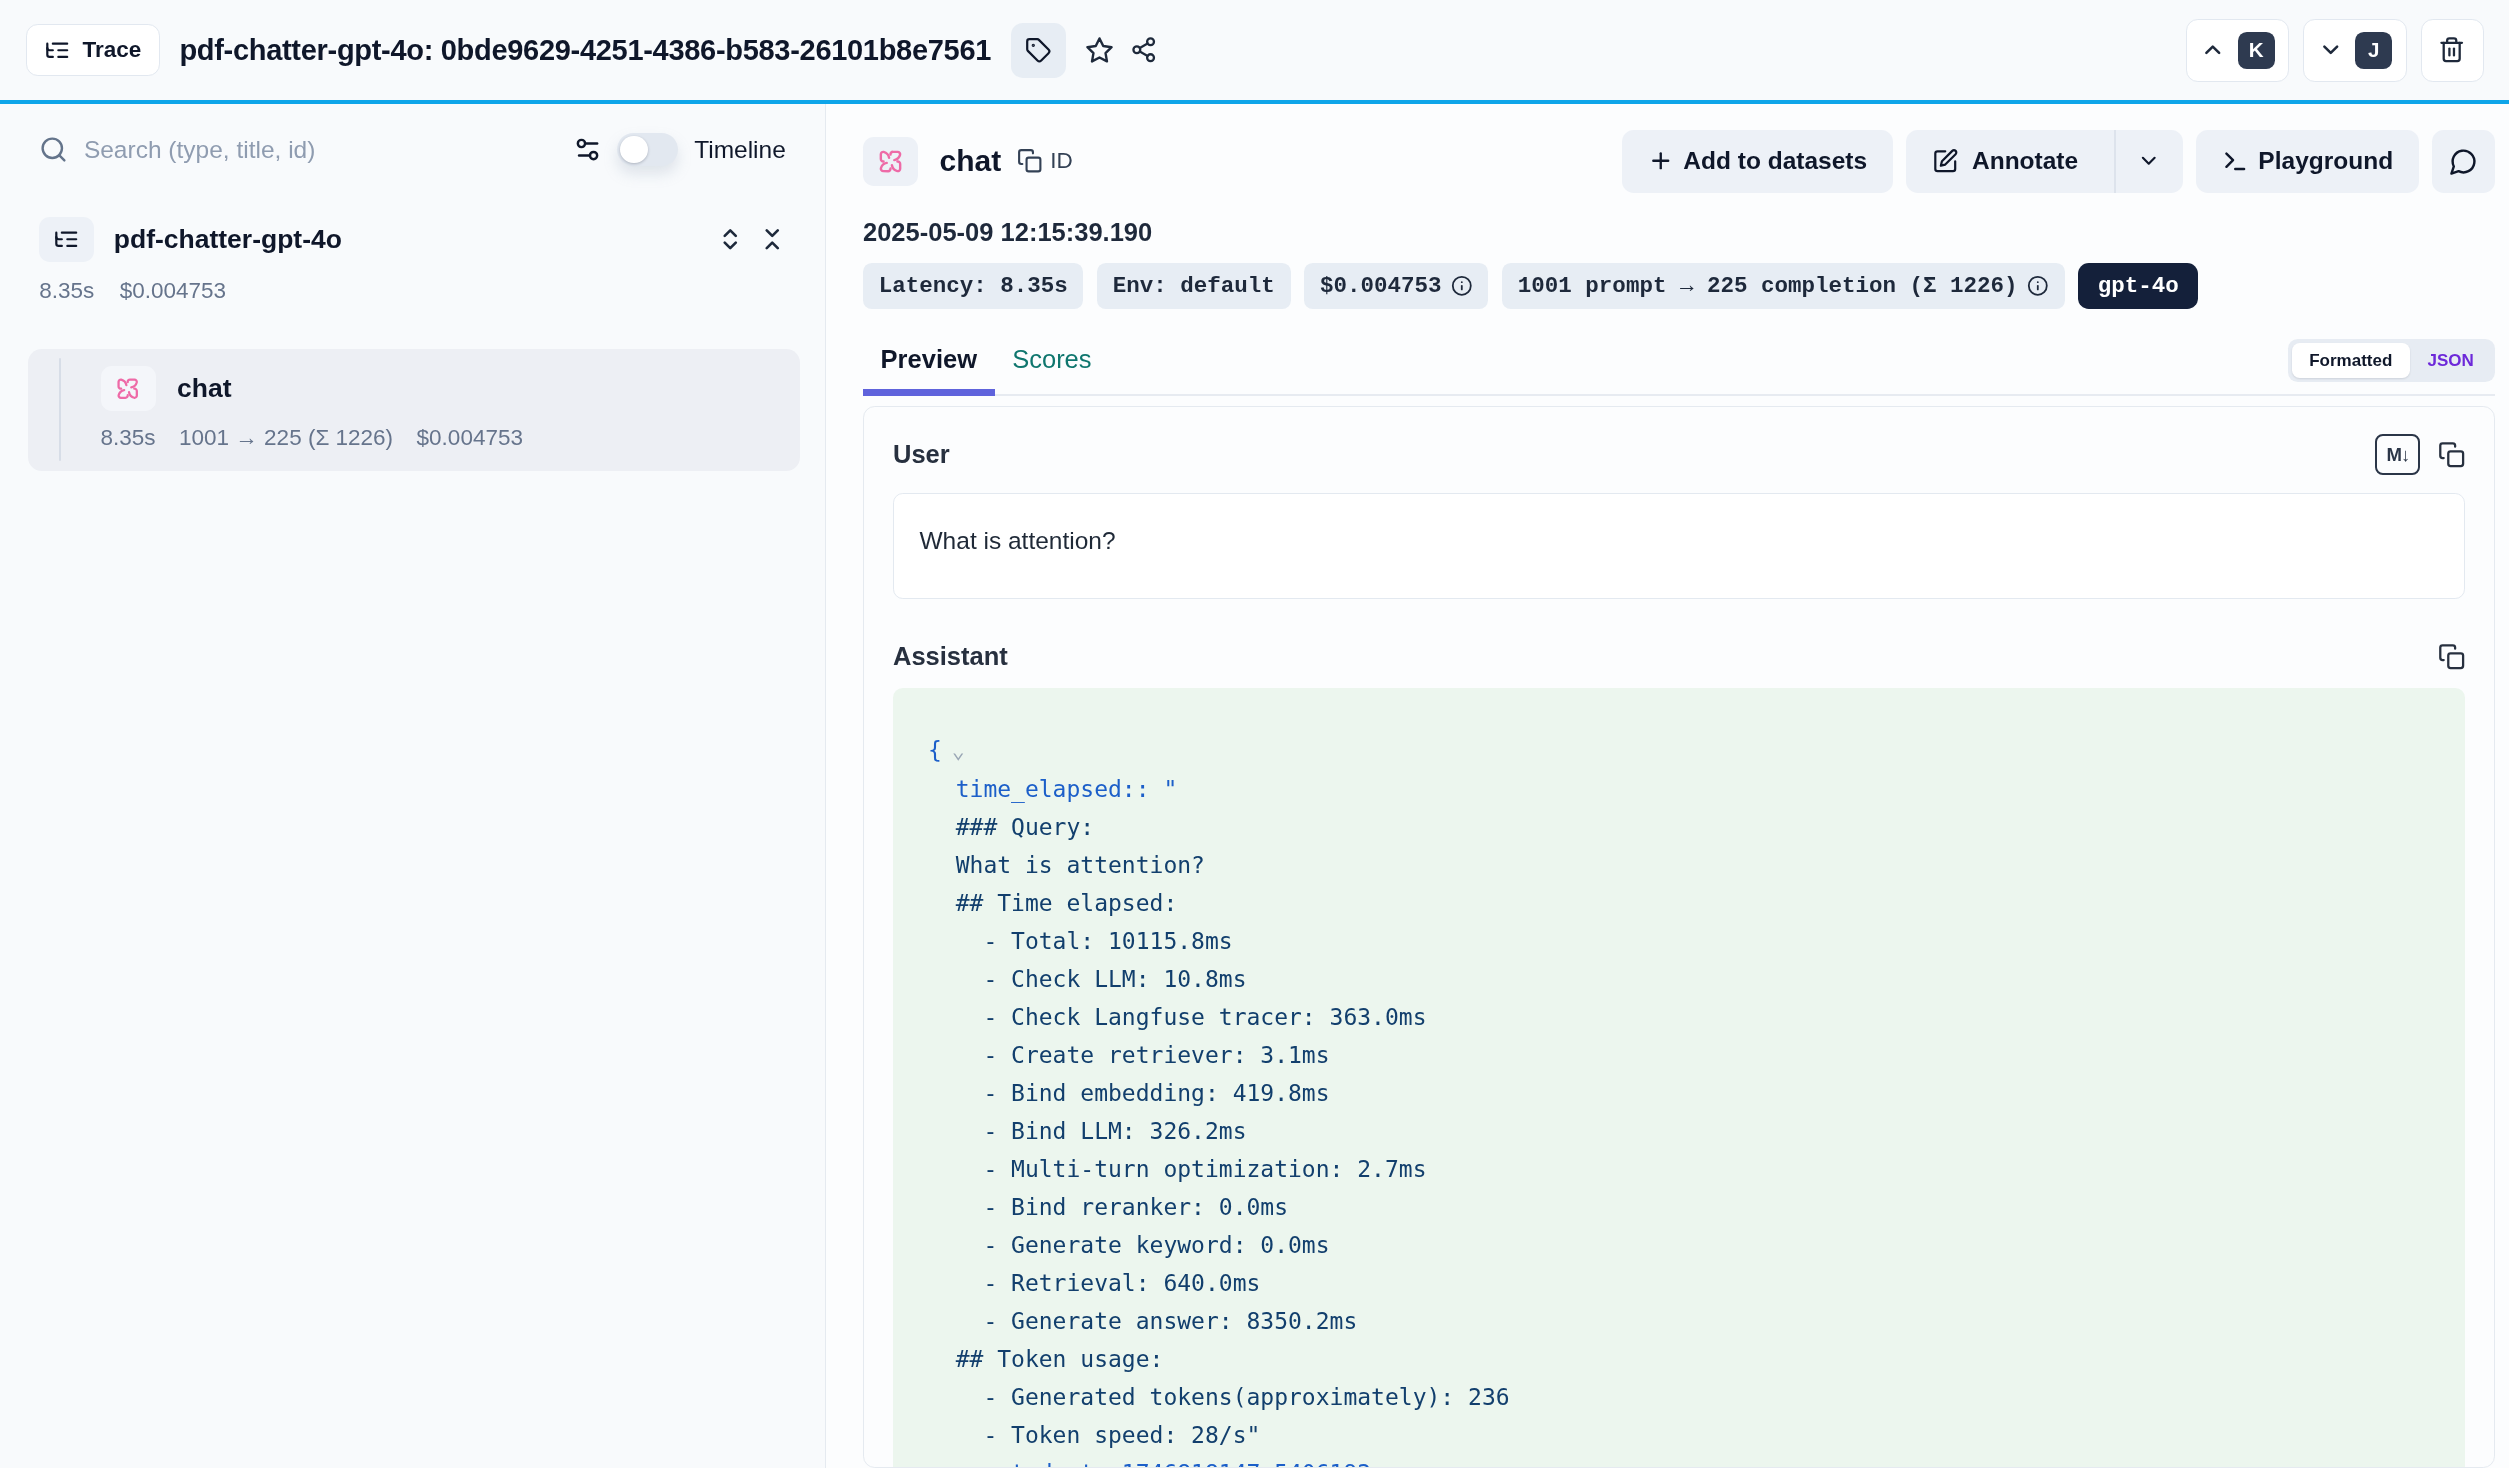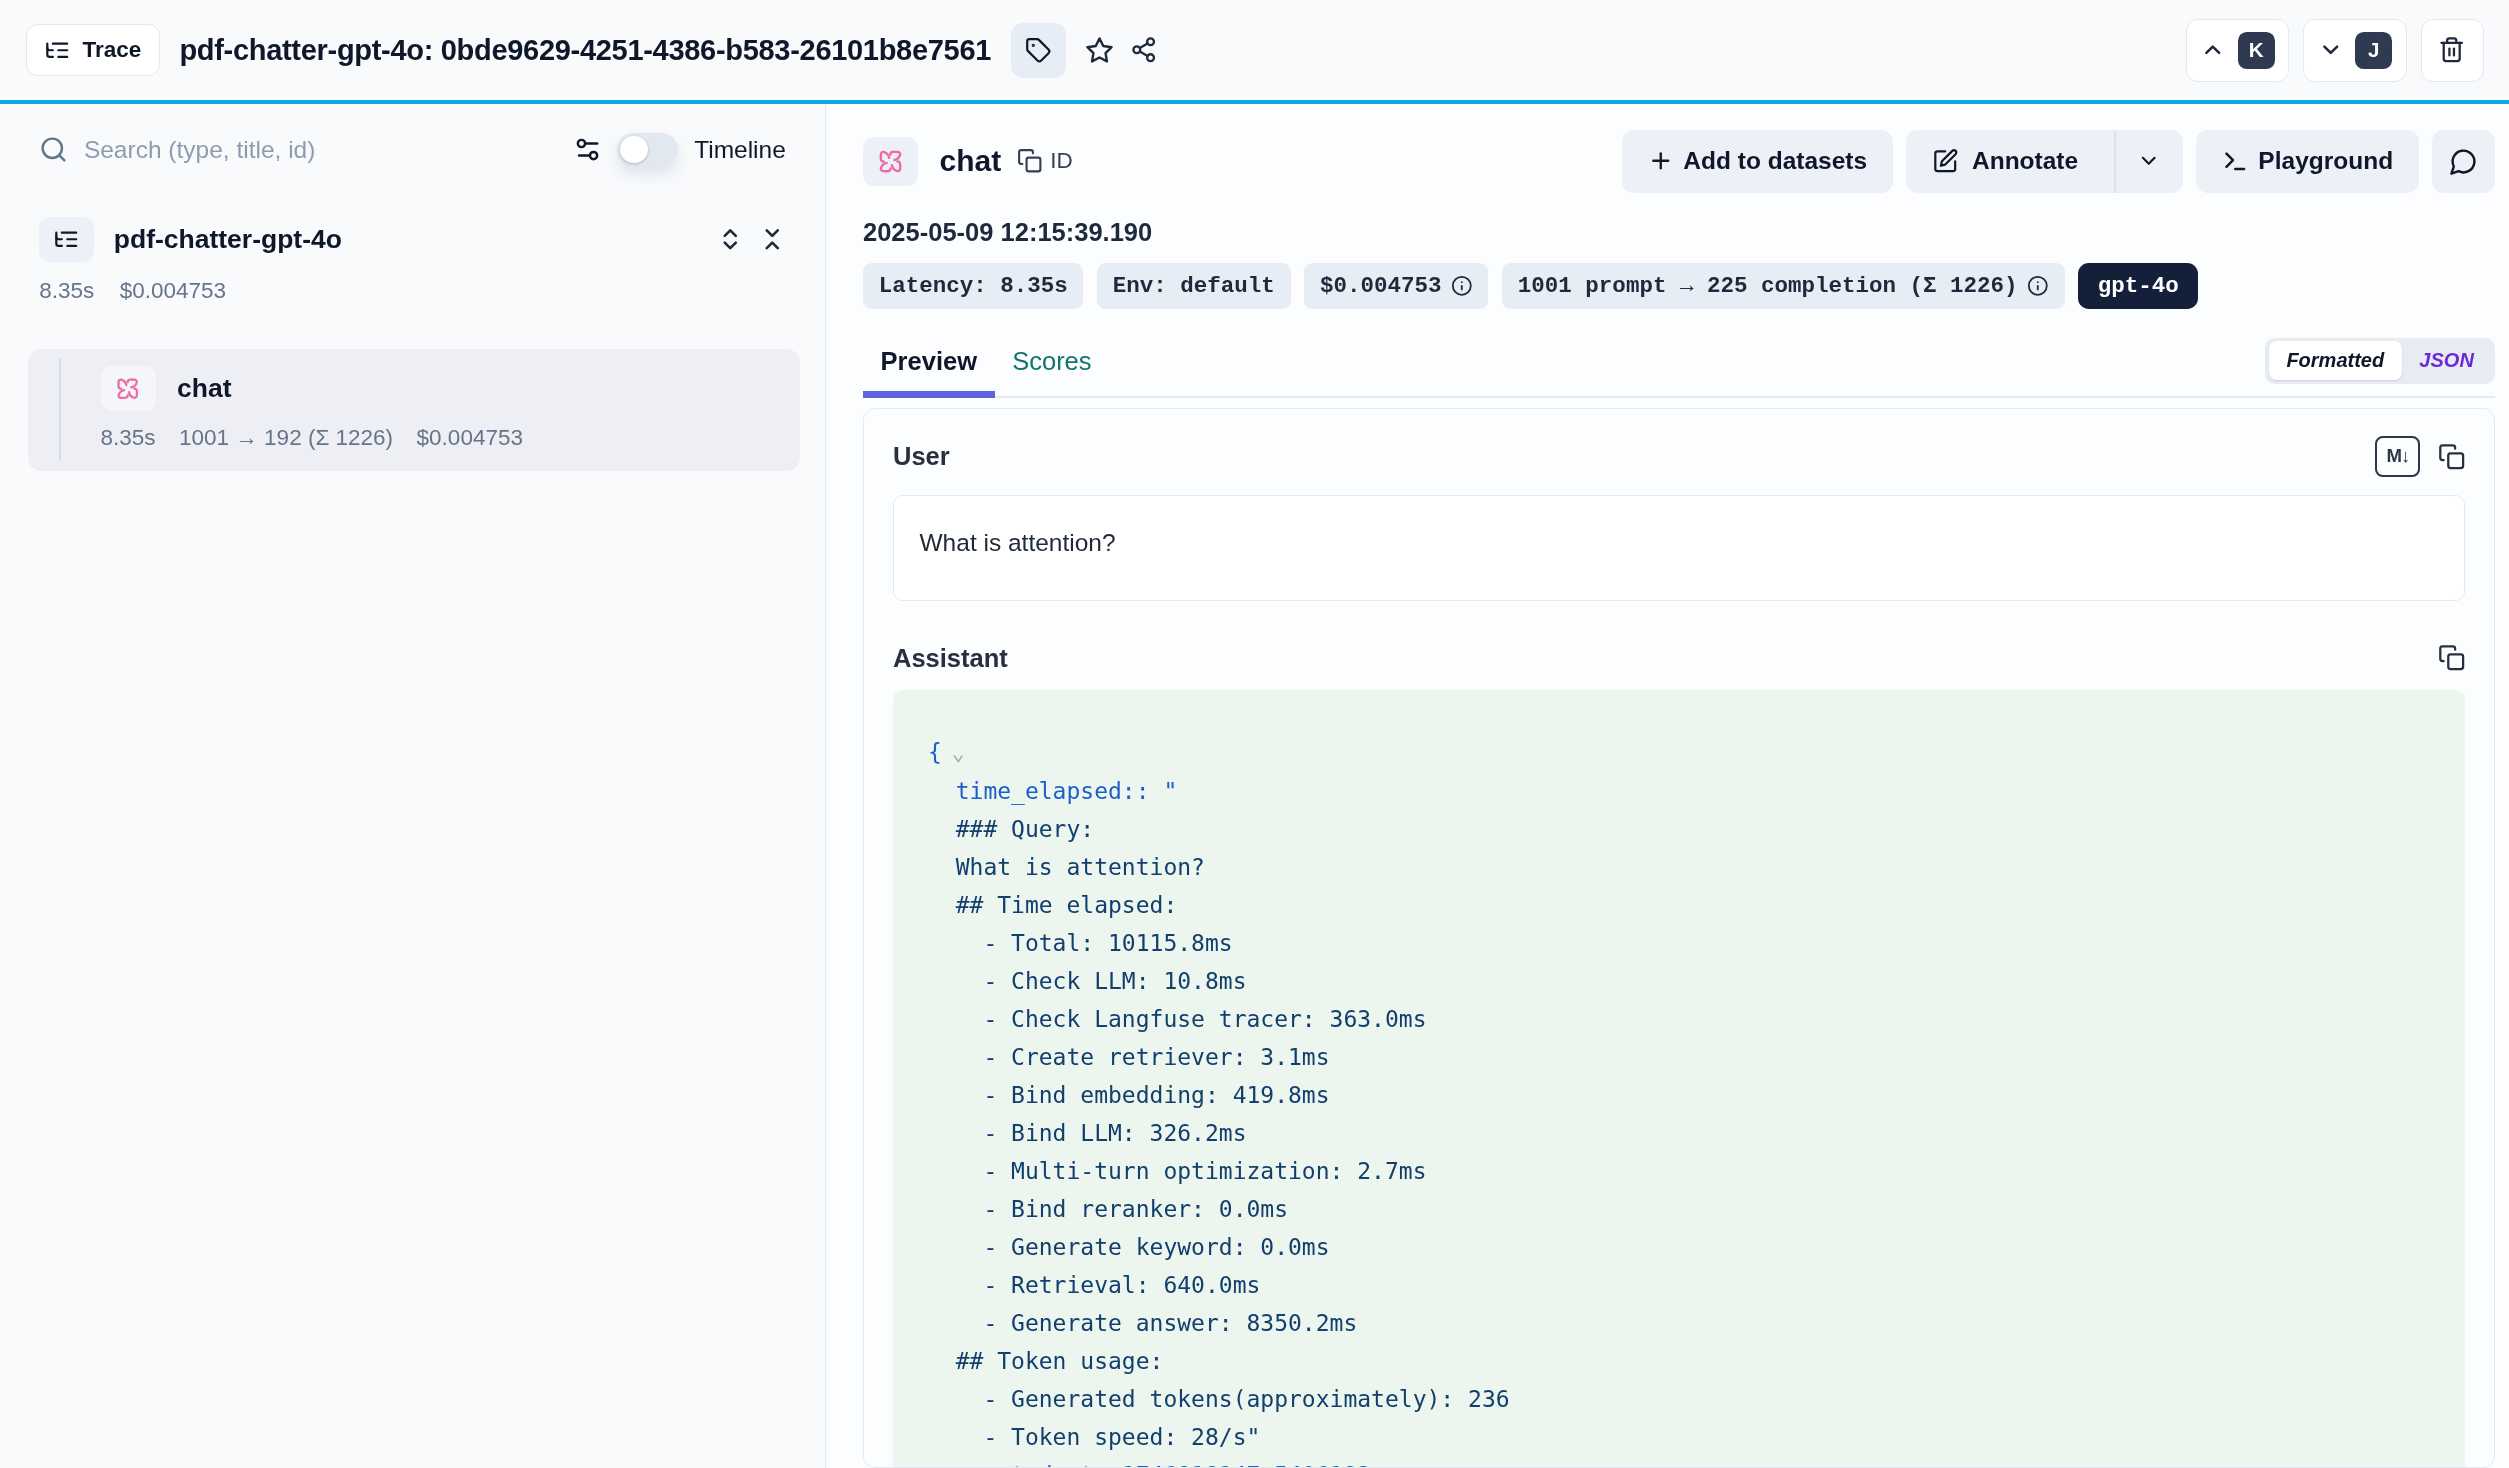--- a/index.html
+++ b/index.html
@@ -119,21 +119,21 @@
   .tab { font-size:25.5px; padding:7.8px 17.6px 19.6px 17.6px; cursor:pointer; position:relative; }
   .tab.active { font-weight:600; color:#0f172a; }
   .tab.inactive { font-weight:500; color:#0f766e; }
   .tab.active::after {
     content:""; position:absolute; left:0; right:0; bottom:-2px; height:6.9px; background:#5f63dc;
   }
   .format-toggle {
     margin-left:auto; margin-bottom:11.8px; background:#e7ecf3; border-radius:9.8px;
     padding:3.9px; display:flex; align-items:center;
   }
-  .format-opt { font-size:20px; font-weight:600; padding:7.8px 17.6px; border-radius:7.8px; cursor:pointer;font-style:italic; }
+  .format-opt { font-size:17px; font-weight:600; padding:7.8px 17.6px; border-radius:7.8px; cursor:pointer; }
   .format-opt.selected { background:#ffffff; color:#0f172a; box-shadow:0 1px 2px rgba(15,23,42,.12); }
   .format-opt.unselected { color:#6d28d9; }
 
   .io-container {
     margin-top:9.8px; flex:1; min-height:0; border:1px solid #e5eaf0; border-radius:11.8px;
     padding:27.4px 29px; overflow:hidden; background:#fcfdfe;
   }
   .section-head { display:flex; align-items:center; }
   .section-title { font-size:25.5px; font-weight:600; color:#27303f; }
   .section-icons { margin-left:auto; display:flex; align-items:center; gap:17.6px; color:#27303f; }
@@ -303,21 +303,21 @@
                     <path d="M15.11 10.83a6.15 6.15 0 0 0 4.84-4.53A2 2 0 0 0 18 4h-4a2 2 0 0 0-2 2.26"></path>
                     <path d="M13.17 15.11a6.15 6.15 0 0 0 4.53 4.84A2 2 0 0 0 20 18v-4a2 2 0 0 0-2.26-2"></path>
                     <path d="M8.89 13.17a6.15 6.15 0 0 0-4.84 4.53A2 2 0 0 0 6 20h4a2 2 0 0 0 2-2.26"></path>
                   </svg>
               </span>
             </div>
             <span class="tree-child-label">chat</span>
           </div>
           <div class="tree-child-metrics">
             <span>8.35s</span>
-            <span>1001 → 192 (Σ 1226)</span>
+            <span>1001 → 225 (Σ 1226)</span>
             <span>$0.004753</span>
           </div>
         </div>
       </div>
     </aside>
 
     <main class="main">
 
       <div class="main-header">
         <div class="node-chip" style="height:49px;">

